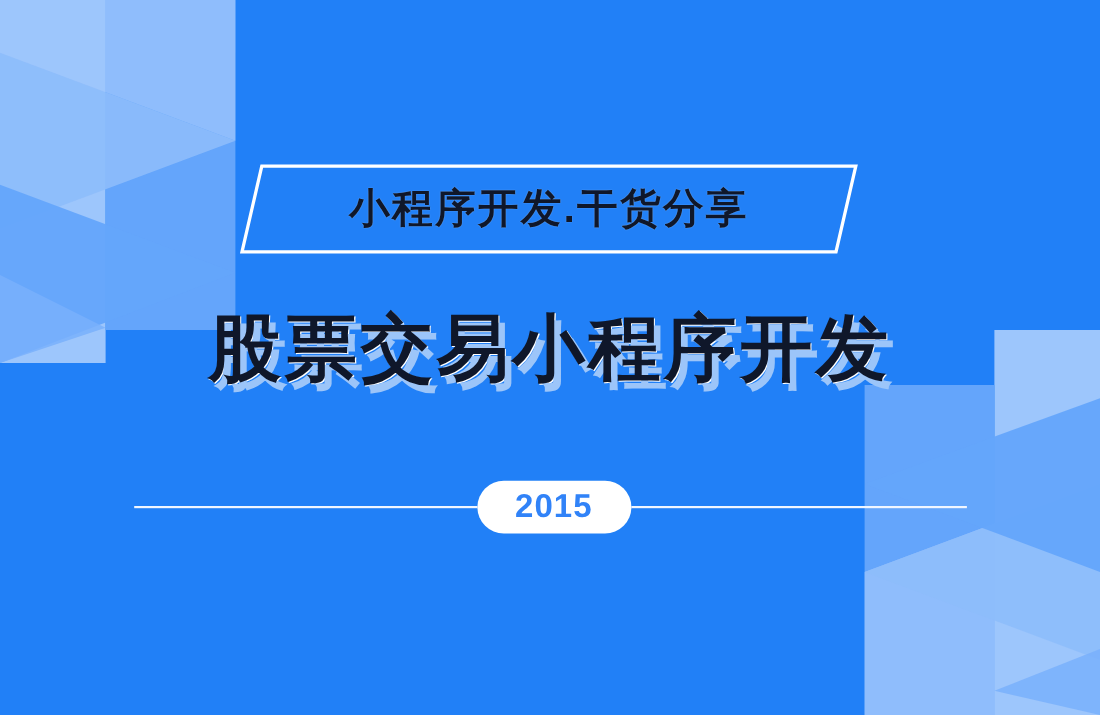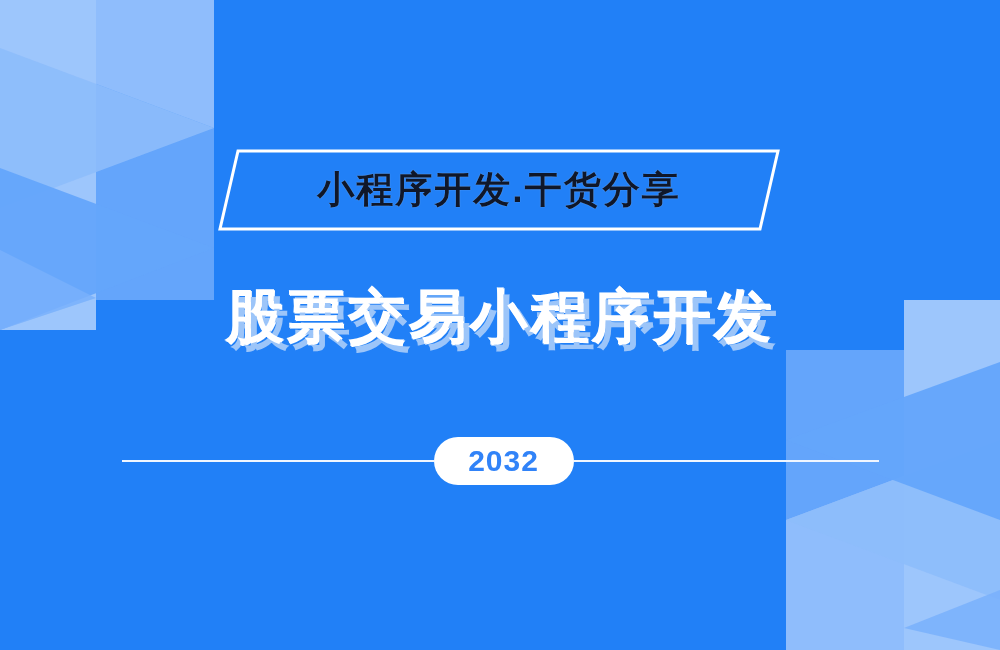--- a/index.html
+++ b/index.html
@@ -64,23 +64,23 @@
     position: absolute;
     left: 0;
     top: 264px;
     width: 1000px;
     height: 104px;
     display: flex;
     align-items: center;
     justify-content: center;
   }
   .main-title {
-    font-size: 58px;
+    font-size: 66px;
     font-weight: bold;
-    color: #ffffff;
+    color: #0f172a;
     letter-spacing: 3px;
     white-space: nowrap;
     line-height: 1;
     text-shadow:
       6px 7px 0 #9cc5f9,
       1px 1px 0 #ffffff;
   }
 
   
   .year-row {
@@ -153,17 +153,17 @@
   </div>
 
   <div class="subtitle-text">小程序开发.干货分享</div>
 
   <div class="title-wrap">
     <div class="main-title">股票交易小程序开发</div>
   </div>
 
   <div class="year-row">
     <div class="year-rule left"></div>
-    <div class="year-pill">2032</div>
+    <div class="year-pill">2015</div>
     <div class="year-rule right"></div>
   </div>
 
 </div>
 
 </body></html>

